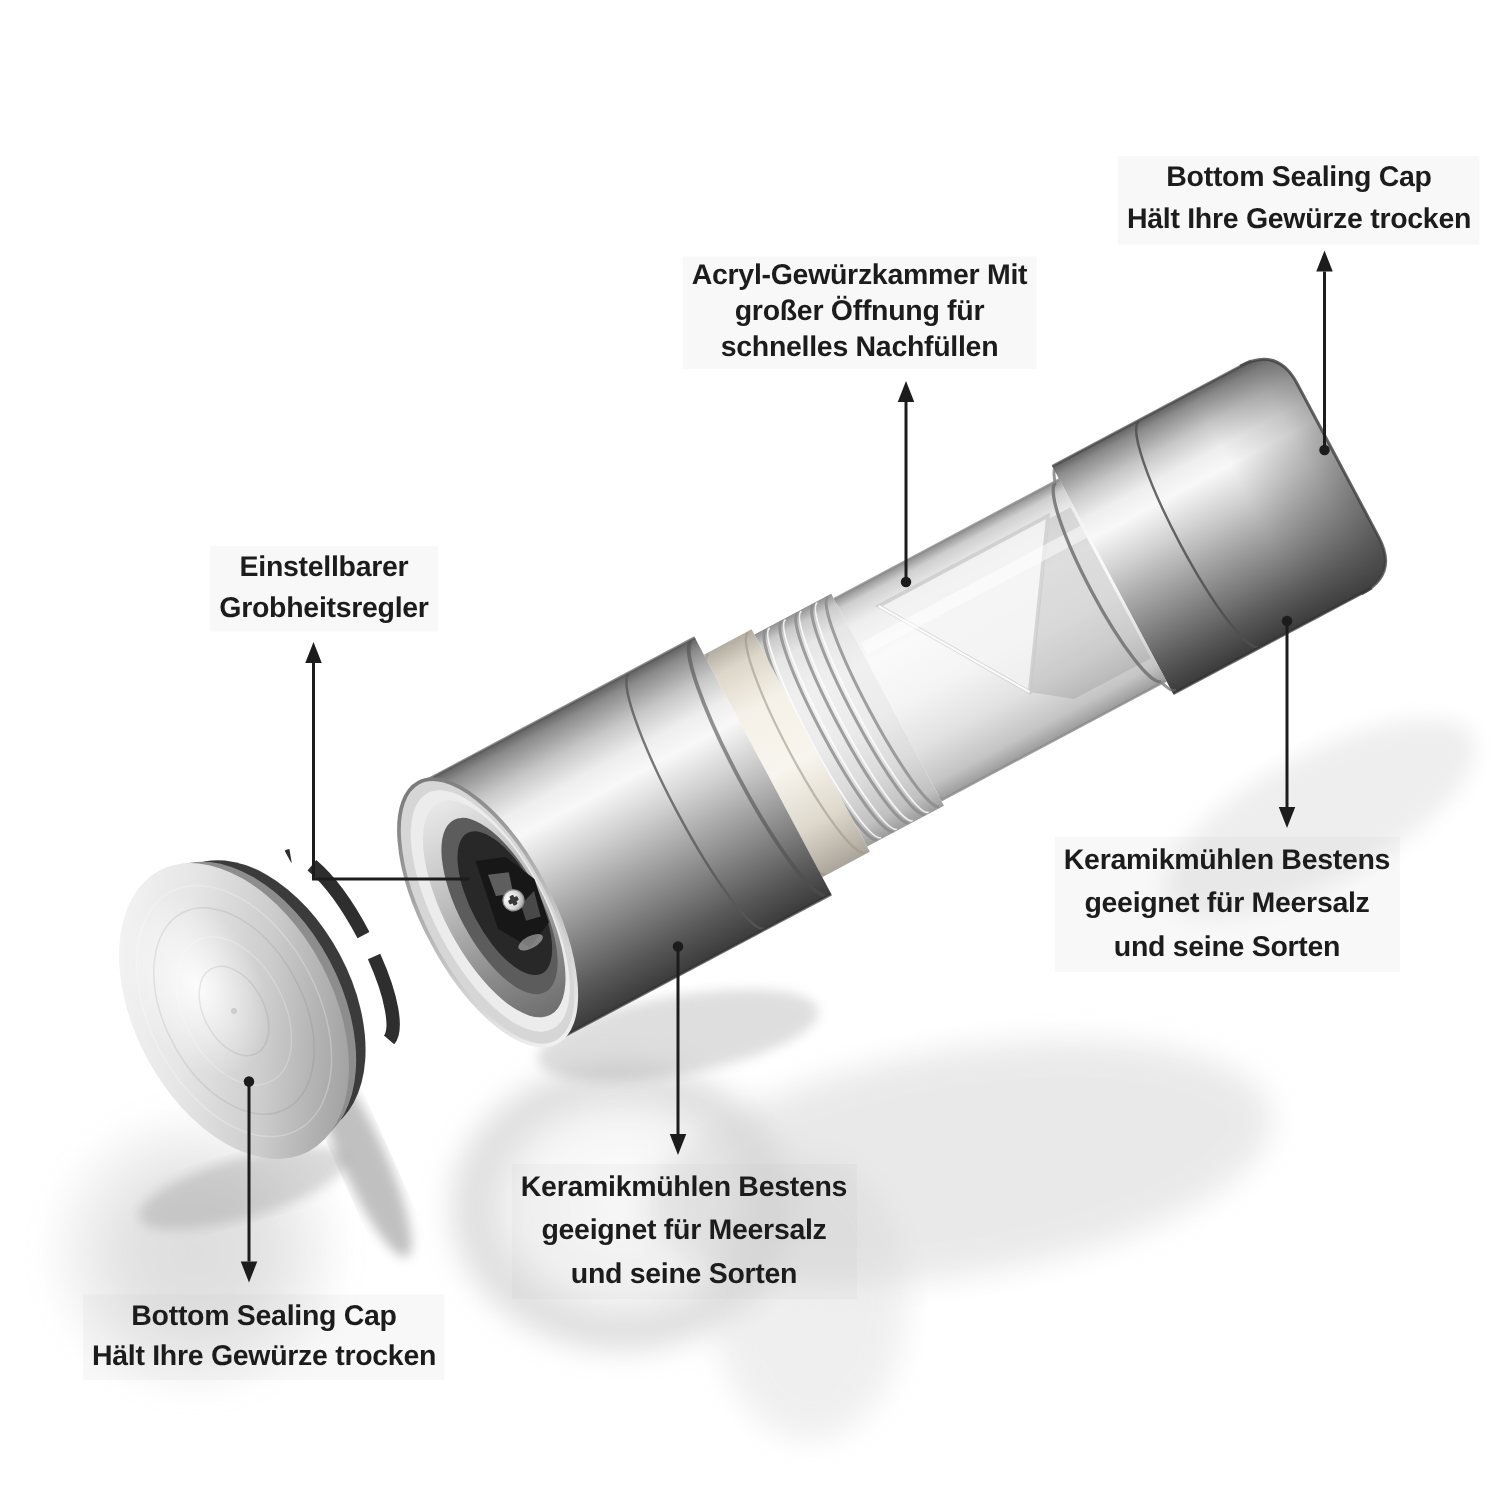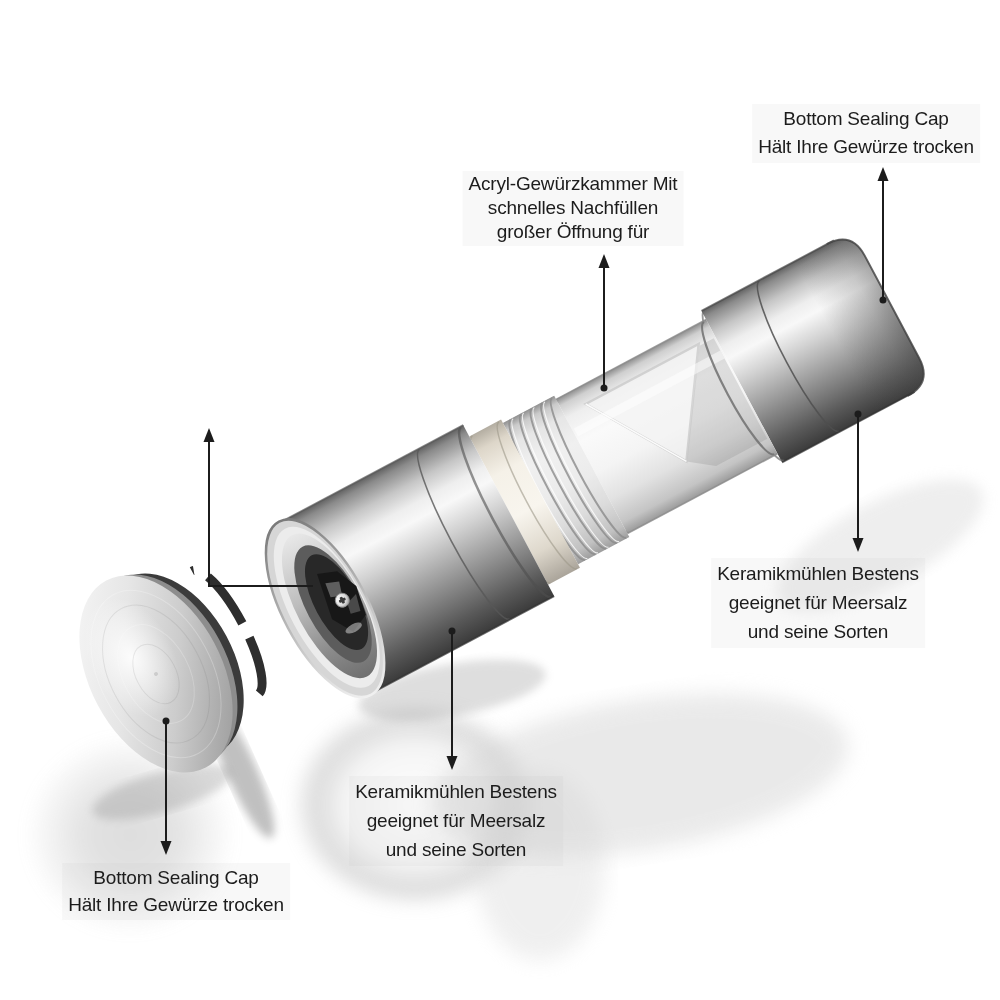--- a/index.html
+++ b/index.html
@@ -7,21 +7,21 @@
     width:1000px;height:1000px;position:relative;overflow:hidden;
     background:#ffffff;
     font-family:"Liberation Sans","DejaVu Sans",sans-serif;
   }
   #stage{position:absolute;inset:0;}
   svg{position:absolute;left:0;top:0;}
   .label{
     position:absolute;
     transform:translateX(-50%);
     text-align:center;
-    font-weight:normal;
+    font-weight:bold;
     font-size:19px;
     color:#1c1c1c;
     letter-spacing:-0.2px;
     white-space:nowrap;
     background:rgba(190,190,190,0.10);
     padding:1px 6px 2px;
   }
   #label-bottom-cap-top   {left:866px; top:104px; line-height:28px;}
   #label-acrylic-chamber  {left:573px; top:171px; line-height:24px;}
   #label-coarseness       {left:216px; top:364px; line-height:27px;}
@@ -244,24 +244,28 @@
   </g>
 </svg>
 
 <div class="label" id="label-bottom-cap-top">
   <div>Bottom Sealing Cap</div>
   <div>Hält Ihre Gewürze trocken</div>
 </div>
 
 <div class="label" id="label-acrylic-chamber">
   <div>Acryl-Gewürzkammer Mit</div>
+  <div>großer Öffnung für</div>
   <div>schnelles Nachfüllen</div>
-  <div>großer Öffnung für</div>
-</div>
-
+</div>
+
+<div class="label" id="label-coarseness">
+  <div>Einstellbarer</div>
+  <div>Grobheitsregler</div>
+</div>
 
 <div class="label" id="label-ceramic-right">
   <div>Keramikmühlen Bestens</div>
   <div>geeignet für Meersalz</div>
   <div>und seine Sorten</div>
 </div>
 
 <div class="label" id="label-ceramic-bottom">
   <div>Keramikmühlen Bestens</div>
   <div>geeignet für Meersalz</div>

